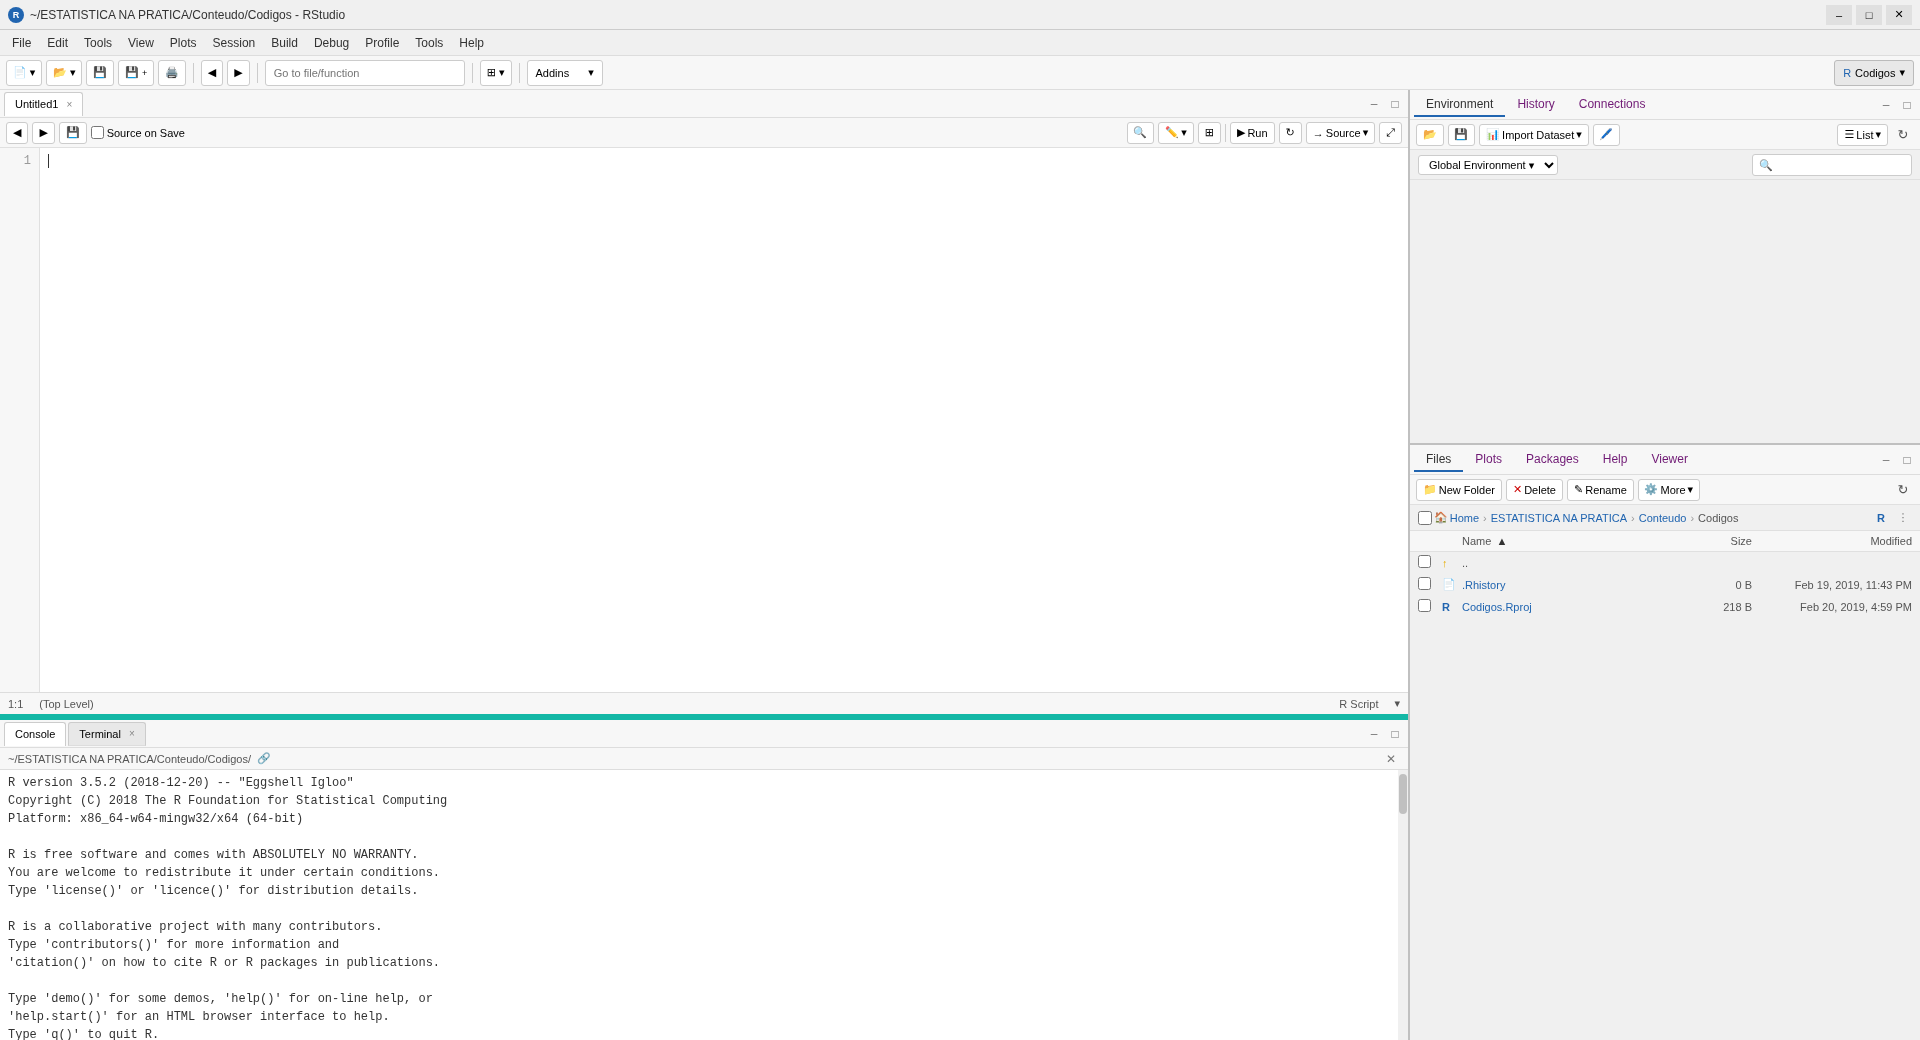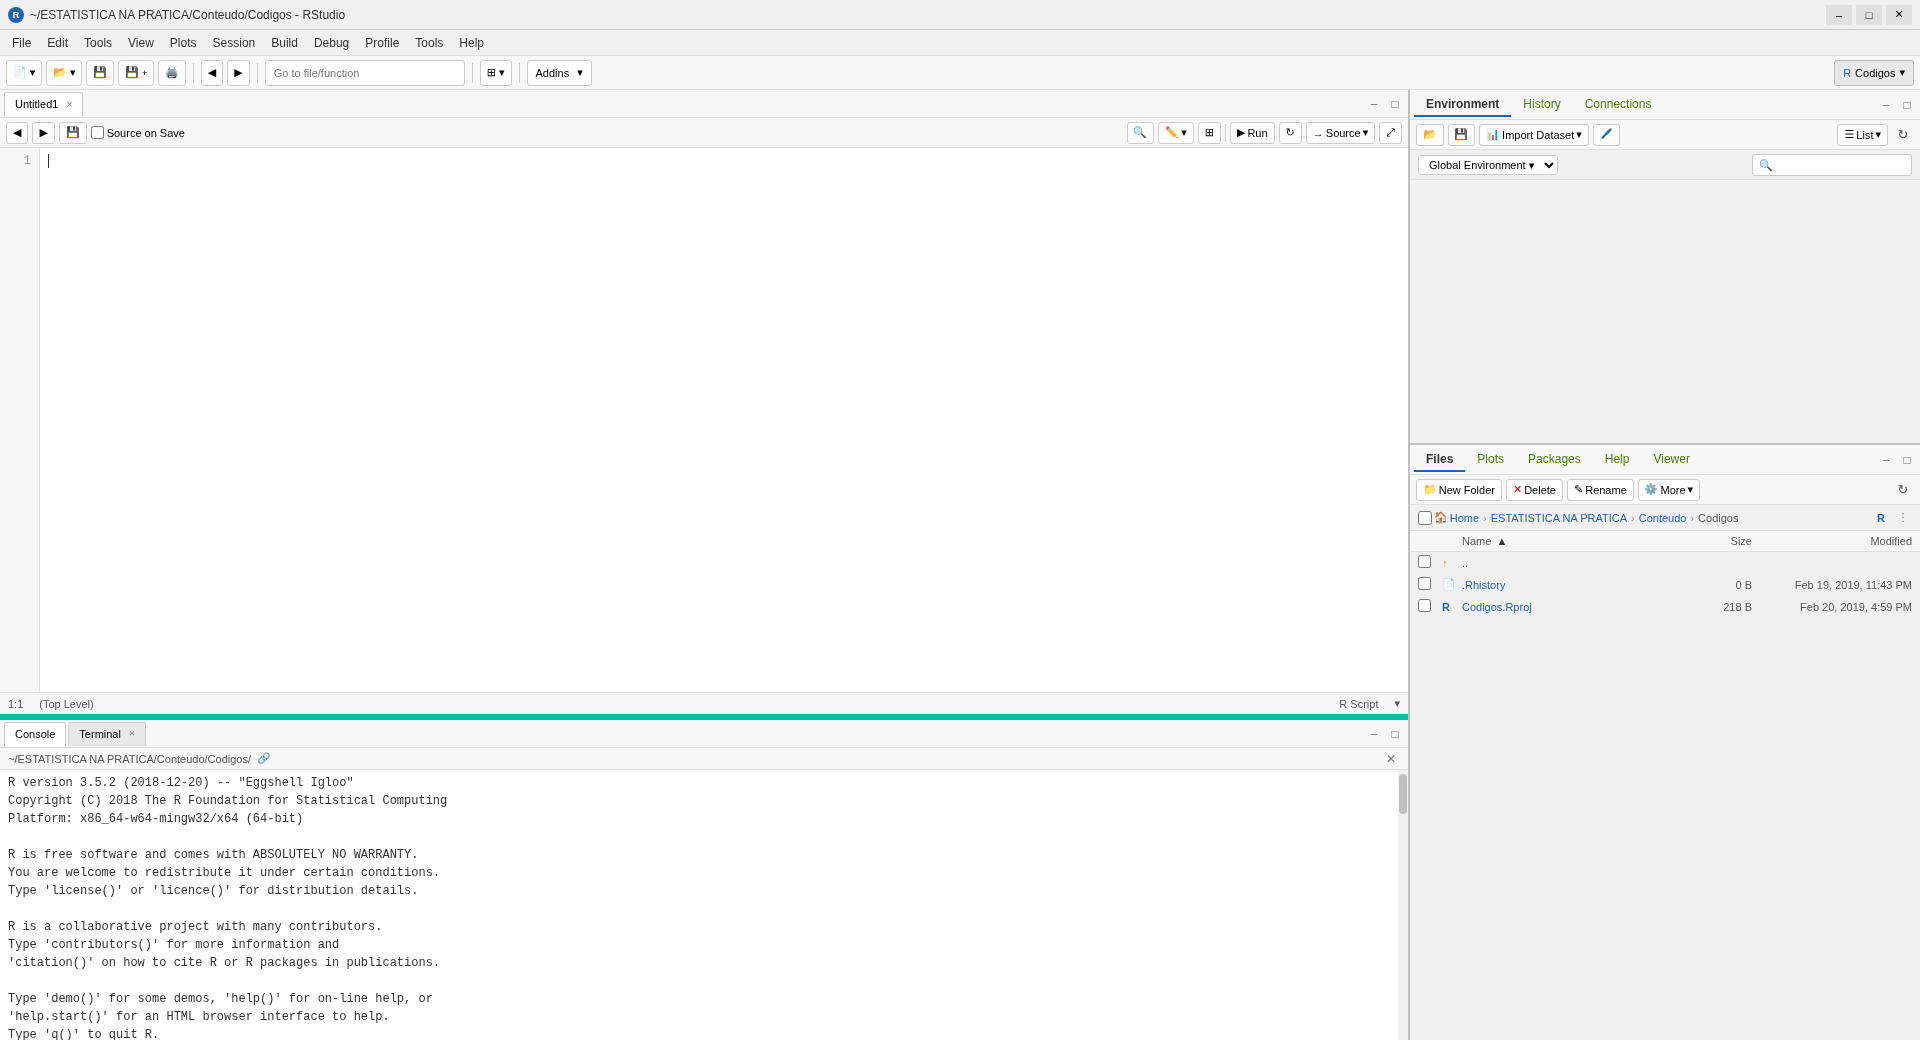--- a/index.html
+++ b/index.html
@@ -76,21 +76,21 @@
       color: #999;
     }
     .addins-btn {
       height: 26px;
       padding: 0 8px;
       border: 1px solid #ccc;
       background: white;
       border-radius: 3px;
       cursor: pointer;
       font-size: 11px;
-      display: flex; align-items: center; gap: 8px;
+      display: flex; align-items: center; gap: 19px;
     }
     .project-btn {
       margin-left: auto;
       height: 26px;
       padding: 0 8px;
       border: 1px solid #bbb;
       background: #e8e8e8;
       border-radius: 3px;
       cursor: pointer;
       font-size: 11px;
@@ -253,24 +253,24 @@
       height: 30px;
       display: flex;
       align-items: center;
       border-bottom: 1px solid #ddd;
       padding: 0 4px;
     }
     .panel-tab {
       padding: 4px 12px;
       cursor: pointer;
       font-size: 12px;
-      color: #4d7c0f;
+      color: #701a75;
       border-bottom: 2px solid transparent;
     }
-    .panel-tab.active { color: #333; border-bottom: 2px solid #2165b0; font-weight: 700; }
+    .panel-tab.active { color: #333; border-bottom: 2px solid #2165b0; font-weight: 400; }
 
     .panel-toolbar {
       background: #f7f7f7;
       height: 30px;
       display: flex;
       align-items: center;
       padding: 0 6px;
       border-bottom: 1px solid #e0e0e0;
       gap: 4px;
     }

